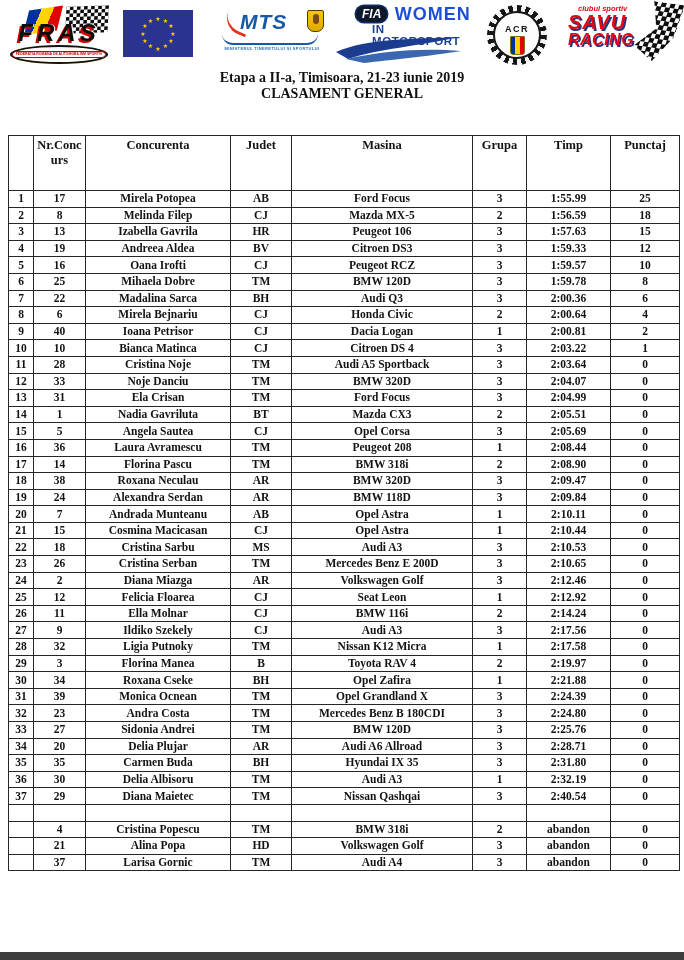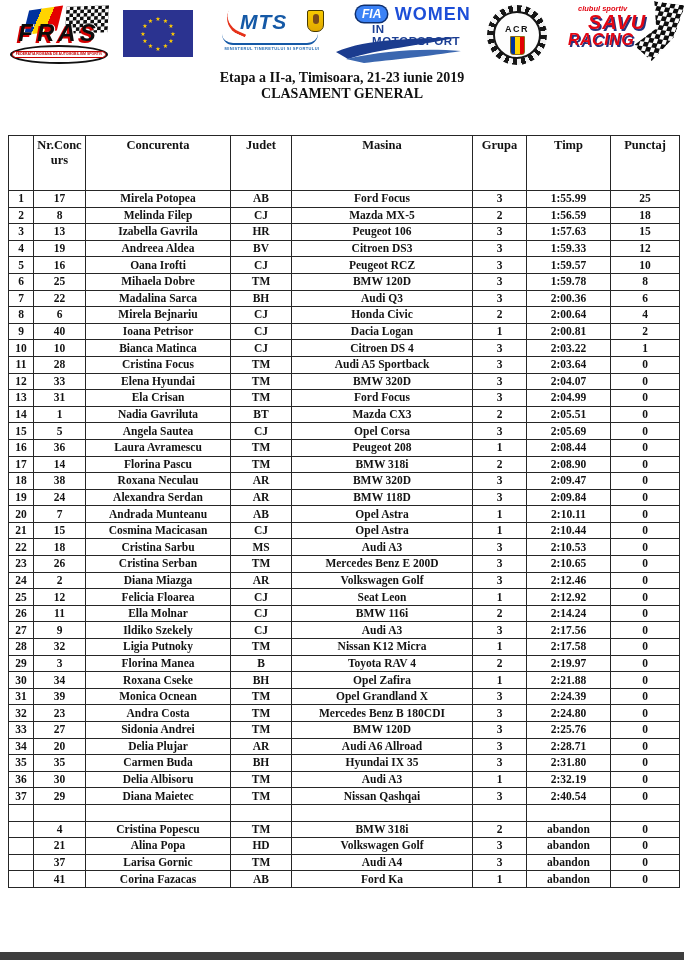--- a/index.html
+++ b/index.html
@@ -44,21 +44,21 @@
     border-radius:2px 2px 7px 7px;}
   .mts-shield::after{content:"";display:block;width:6px;height:10px;margin:3px auto 0;
     background:#7a4a1a;border-radius:3px;}
   .mts-swoosh{position:absolute;left:0px;top:30px;width:96px;height:9px;
     border-bottom:2.5px solid #1559a6;border-radius:0 0 48px 48px;}
   .mts-sub{position:absolute;left:0;top:42px;width:100px;text-align:center;
     font-size:4px;font-weight:bold;color:#2a6fb5;letter-spacing:0.4px;white-space:nowrap;}
   
   .fia{left:334px;top:4px;width:130px;height:62px;font-family:"Liberation Sans",sans-serif;}
   .fia-row{white-space:nowrap;margin-left:22px;}
-  .fia-badge{display:inline-block;background:#3b82f6;color:#fff;font-style:italic;
+  .fia-badge{display:inline-block;background:#0f172a;color:#fff;font-style:italic;
     font-weight:900;font-size:12px;line-height:14px;padding:1px 6px;
     border-radius:10px;box-shadow:0 0 0 1.5px #0e2f6e;}
   .fia-women{font-weight:900;font-size:18px;color:#1d4ed8;letter-spacing:1px;
     vertical-align:top;margin-left:3px;}
   .fia-line2{font-weight:800;font-size:11.5px;color:#1c3f94;letter-spacing:0.6px;
     margin:-2px 0 0 38px;}
   .fia-swooshsvg{position:absolute;left:0;top:32px;}
   
   .acr{left:487px;top:5px;width:60px;height:60px;border-radius:50%;
     background:repeating-conic-gradient(#161616 0deg 9deg,#f2f2f2 9deg 18deg);
@@ -72,21 +72,21 @@
     border:1px solid #8a6d1a;border-radius:0 0 3px 3px;}
   
   .savu{left:568px;top:2px;width:108px;height:62px;
     font-family:"Liberation Sans",sans-serif;font-style:italic;font-weight:900;}
   .savu-chk{position:absolute;right:0;top:0;width:46px;height:58px;
     background-size:9px 9px;
     clip-path:polygon(30% 0,100% 0,100% 55%,70% 100%,20% 78%,55% 45%);
     transform:skew(-12deg) rotate(8deg);}
   .savu-club{color:#e30613;font-size:7.5px;font-weight:700;margin:2px 0 0 10px;position:relative;}
   .savu1{color:#e30613;font-size:20px;line-height:19px;letter-spacing:1px;position:relative;
-    text-shadow:1.5px 1.5px 0 #26337e,-0.5px -0.5px 0 #ffffff;margin-left:20px;}
+    text-shadow:1.5px 1.5px 0 #26337e,-0.5px -0.5px 0 #ffffff;}
   .savu2{color:#e30613;font-size:16px;line-height:16px;letter-spacing:0.5px;position:relative;
     text-shadow:1.5px 1.5px 0 #26337e,-0.5px -0.5px 0 #ffffff;}
   
   .titles{position:absolute;left:0;top:70px;width:684px;text-align:center;}
   .titles div{font-weight:bold;font-size:14px;line-height:15.5px;color:#111;}
   
   table.results{position:absolute;left:8px;top:135px;width:663px;
     border-collapse:collapse;table-layout:fixed;}
   table.results th,table.results td{
     border:1.6px solid #262626;text-align:center;font-weight:bold;color:#131313;
@@ -278,31 +278,31 @@
           <td class="c2">Bianca Matinca</td>
           <td class="c3">CJ</td>
           <td class="c4">Citroen DS 4</td>
           <td class="c5">3</td>
           <td class="c6">2:03.22</td>
           <td class="c7">1</td>
         </tr>
         <tr>
           <td class="c0">11</td>
           <td class="c1">28</td>
-          <td class="c2">Cristina Focus</td>
+          <td class="c2">Cristina Noje</td>
           <td class="c3">TM</td>
           <td class="c4">Audi A5 Sportback</td>
           <td class="c5">3</td>
           <td class="c6">2:03.64</td>
           <td class="c7">0</td>
         </tr>
         <tr>
           <td class="c0">12</td>
           <td class="c1">33</td>
-          <td class="c2">Elena Hyundai</td>
+          <td class="c2">Noje Danciu</td>
           <td class="c3">TM</td>
           <td class="c4">BMW 320D</td>
           <td class="c5">3</td>
           <td class="c6">2:04.07</td>
           <td class="c7">0</td>
         </tr>
         <tr>
           <td class="c0">13</td>
           <td class="c1">31</td>
           <td class="c2">Ela Crisan</td>
@@ -585,27 +585,17 @@
         <tr>
           <td class="c0"></td>
           <td class="c1">37</td>
           <td class="c2">Larisa Gornic</td>
           <td class="c3">TM</td>
           <td class="c4">Audi A4</td>
           <td class="c5">3</td>
           <td class="c6">abandon</td>
           <td class="c7">0</td>
         </tr>
-        <tr>
-          <td class="c0"></td>
-          <td class="c1">41</td>
-          <td class="c2">Corina Fazacas</td>
-          <td class="c3">AB</td>
-          <td class="c4">Ford Ka</td>
-          <td class="c5">1</td>
-          <td class="c6">abandon</td>
-          <td class="c7">0</td>
-        </tr>
       </tbody>
   </table>
 
   <div class="scan-bar"></div>
 </div>
 
 </body></html>

